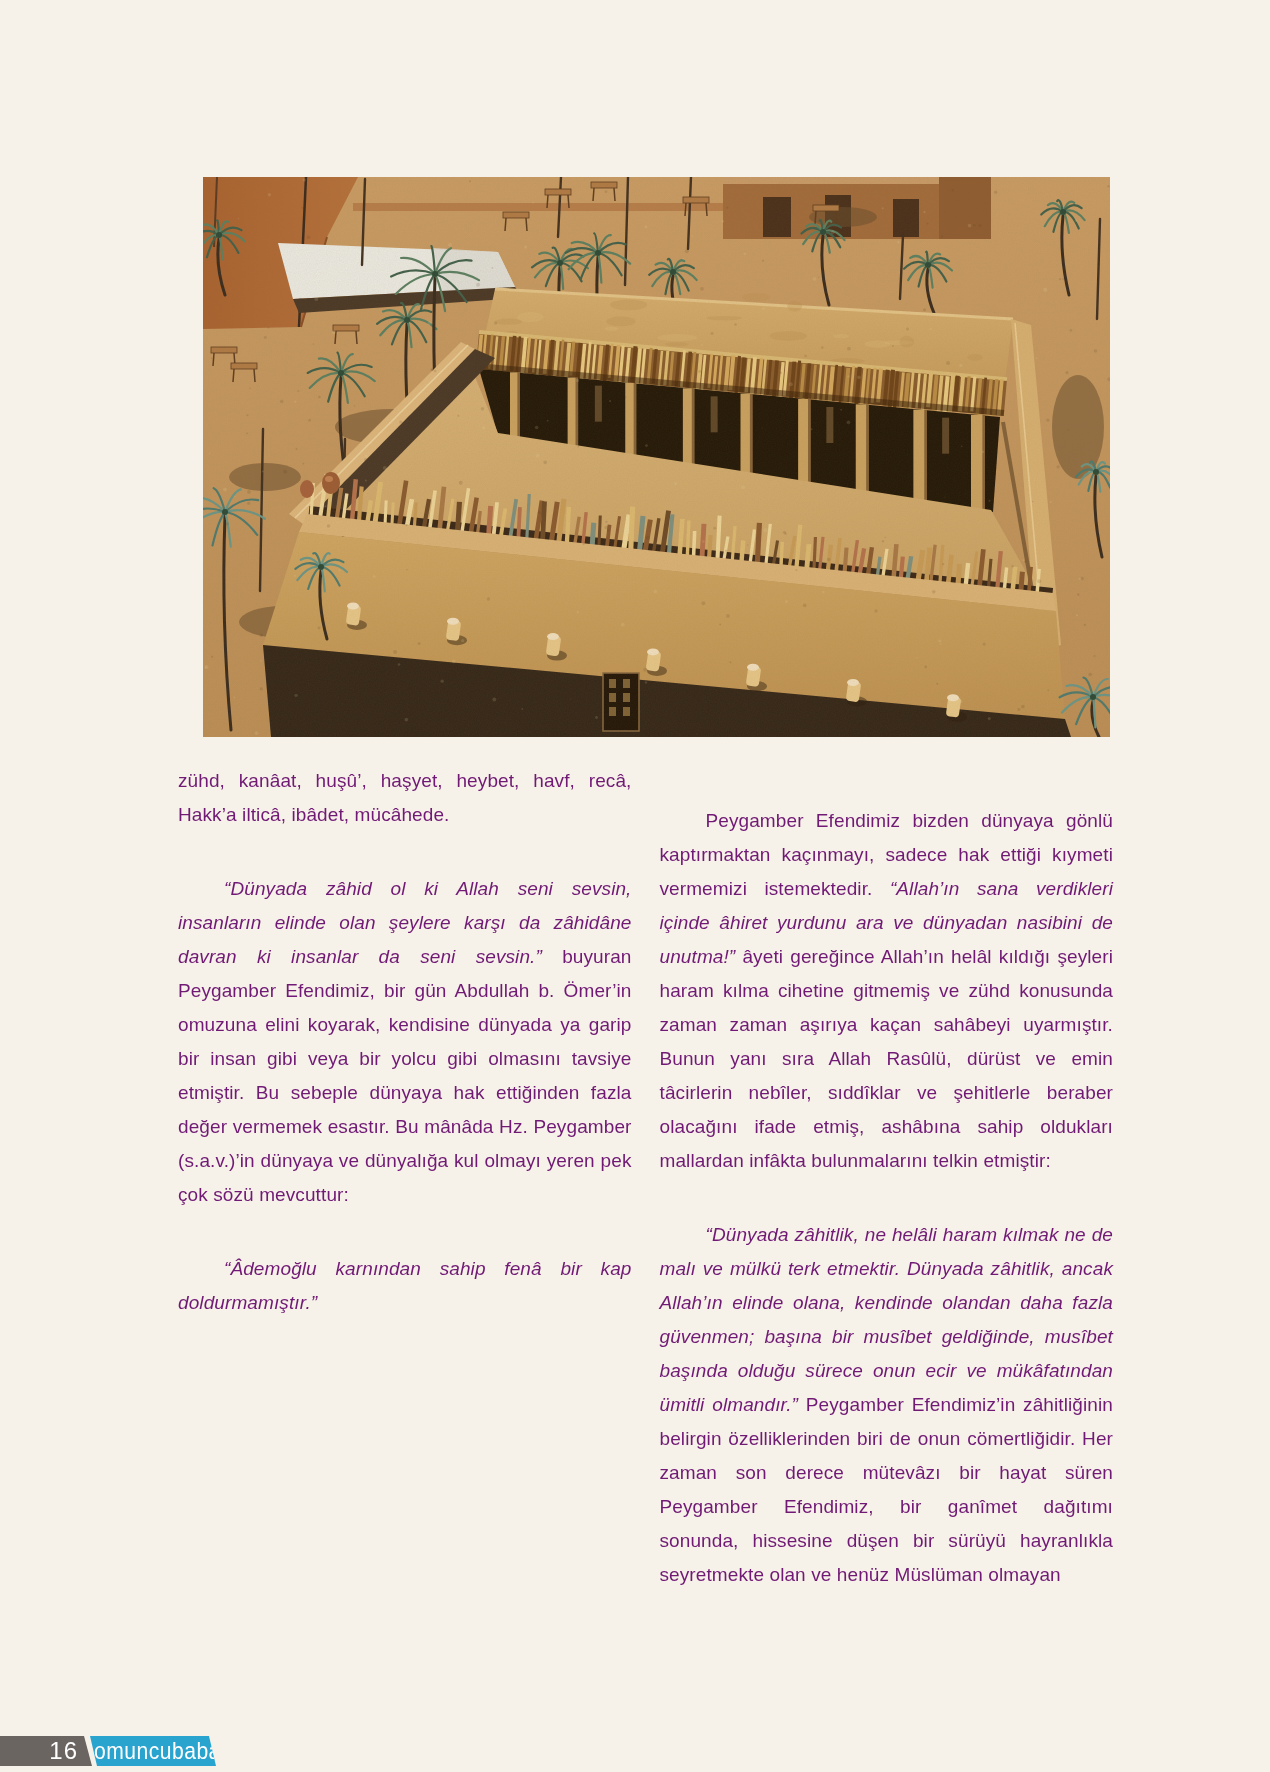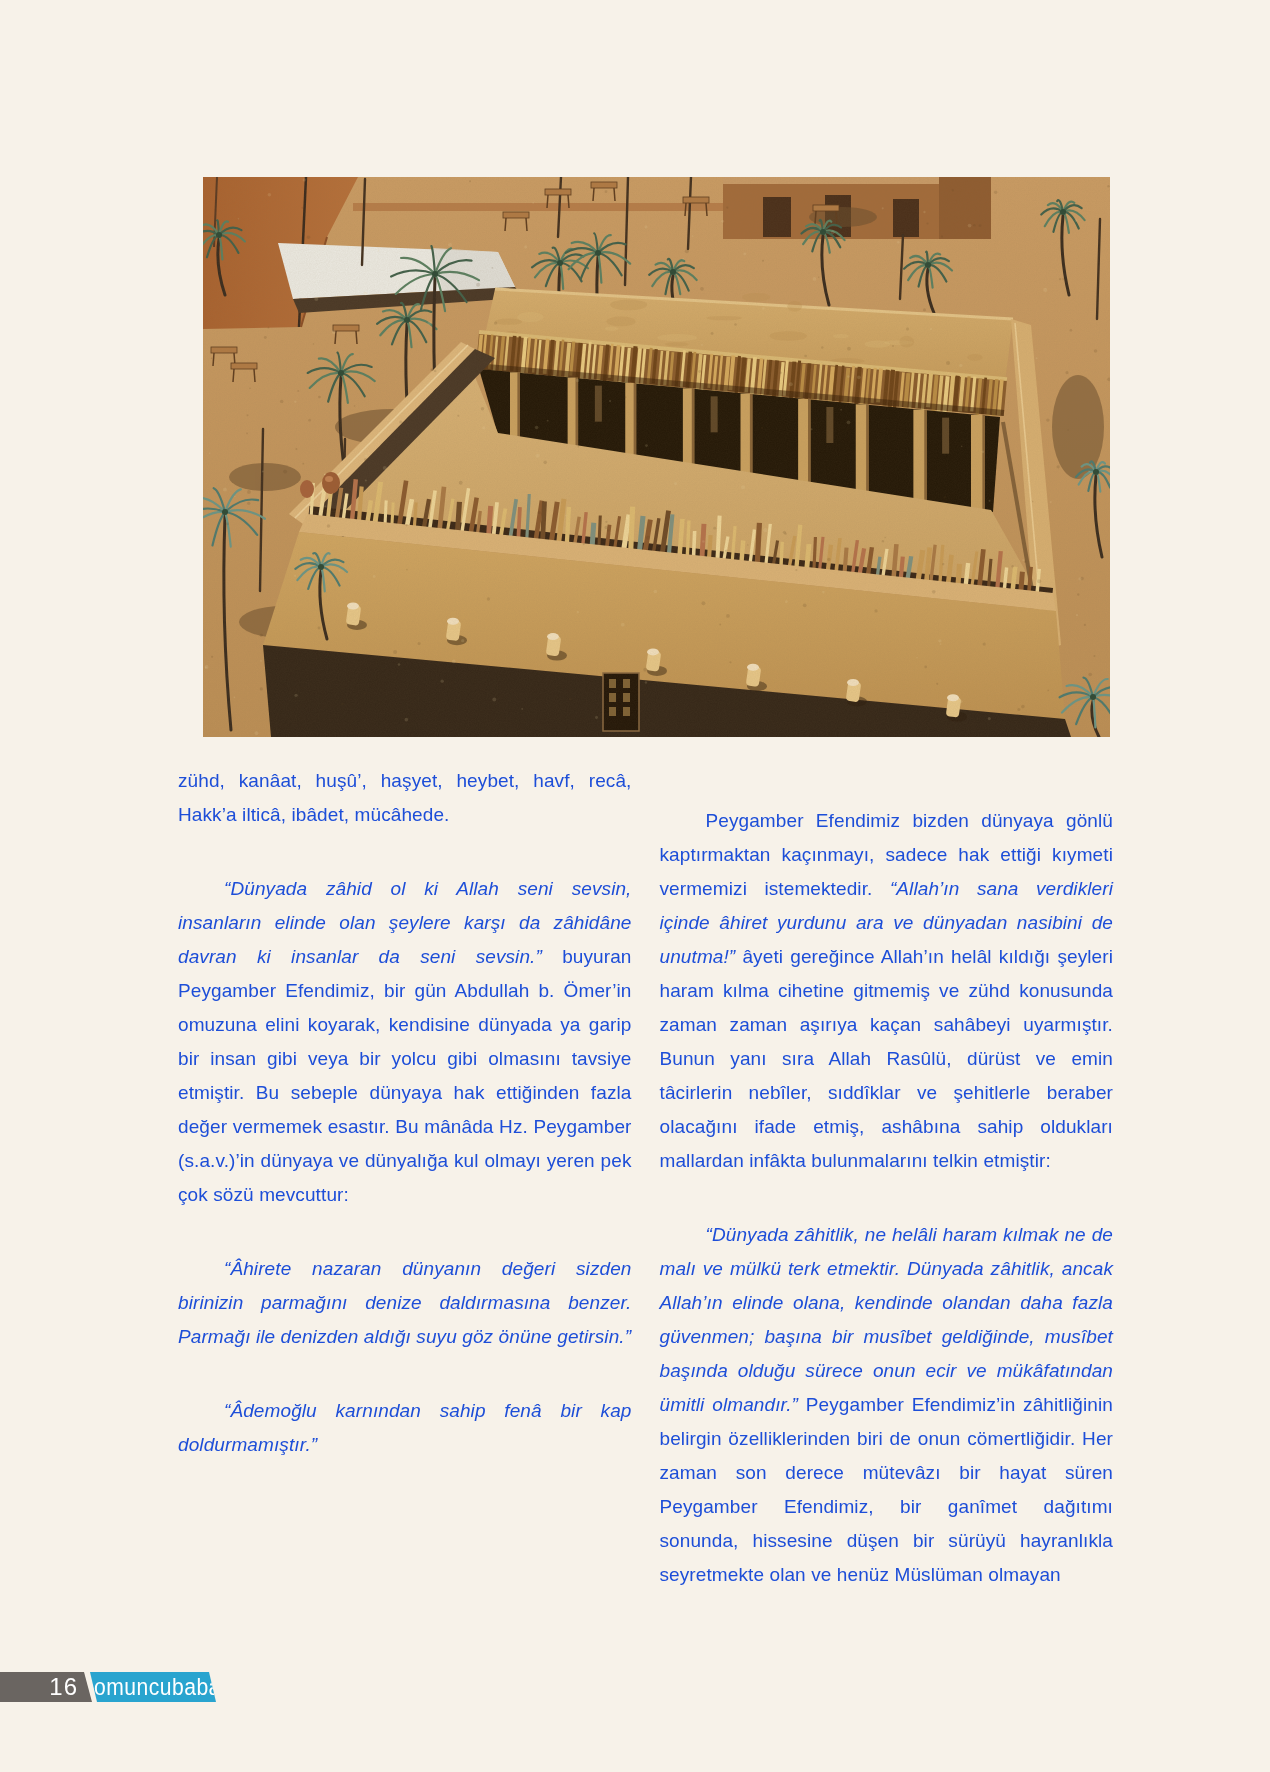--- a/index.html
+++ b/index.html
@@ -17,28 +17,28 @@
   .photo svg{display:block;}
   .columns{
     position:absolute;left:178px;top:764px;width:935px;
     display:flex;gap:28px;
   }
   .col{width:454px;}
   .col p{
     margin:0 0 18px 0;
     font-size:19px;line-height:34px;
     font-weight:300;
-    color:#1d4ed8;
+    color:#701a75;
     text-align:justify;
     letter-spacing:0.1px;
   }
   .col p.indent{text-indent:46px;margin-top:40px;}
   .run.italic{font-style:italic;}
   .footer-badge{
-    position:absolute;height:30px;top:1672px;
+    position:absolute;height:30px;top:1736px;
     display:flex;align-items:center;
   }
   .page-badge{
     left:0;width:92px;
     background:#6a6561;
     clip-path:polygon(0 0, 84px 0, 92px 100%, 0 100%);
     justify-content:flex-end;
   }
   .page-badge span{
     color:#ffffff;font-size:24px;font-weight:300;letter-spacing:1px;
@@ -933,21 +933,20 @@
           <circle cx="122.21512222290039" cy="451.6514754295349" r="0.9080947160720825" fill="#5a3f22" opacity="0.16"></circle>
         </g>
       <rect x="0" y="0" width="907" height="560" filter="url(#grainF)" opacity="0.14"></rect>
     </svg>
   </figure>
 
   <main class="columns">
     <section class="col">
         <p class="para"><span class="run">zühd, kanâat, huşû’, haşyet, heybet, havf, recâ, Hakk’a ilticâ, ibâdet, mücâhede.</span></p>
         <p class="para indent"><span class="run italic">“Dünyada zâhid ol ki Allah seni sevsin, insanların elinde olan şeylere karşı da zâhidâne davran ki insanlar da seni sevsin.”</span><span class="run">  buyuran Peygamber Efendimiz, bir gün Abdullah b. Ömer’in omuzuna elini koyarak, kendisine dünyada ya garip bir insan gibi veya bir yolcu gibi olmasını tavsiye etmiştir. Bu sebeple dünyaya hak ettiğinden fazla değer vermemek esastır. Bu mânâda Hz. Peygamber (s.a.v.)’in dünyaya ve dünyalığa kul olmayı yeren pek çok sözü mevcuttur:</span></p>
-        <p class="para indent"><span class="run italic">“Âhirete nazaran dünyanın değeri sizden birinizin parmağını denize daldırmasına benzer. Parmağı ile denizden aldığı suyu göz önüne getirsin.”</span></p>
         <p class="para indent"><span class="run italic">“Âdemoğlu karnından sahip fenâ bir kap doldurmamıştır.”</span></p>
       </section>
     <section class="col">
         <p class="para indent"><span class="run">Peygamber Efendimiz bizden dünyaya gönlü kaptırmaktan kaçınmayı, sadece hak ettiği kıymeti vermemizi istemektedir. </span><span class="run italic">“Allah’ın sana verdikleri içinde âhiret yurdunu ara ve dünyadan nasibini de unutma!”</span><span class="run">  âyeti gereğince Allah’ın helâl kıldığı şeyleri haram kılma cihetine gitmemiş ve zühd konusunda zaman zaman aşırıya kaçan sahâbeyi uyarmıştır. Bunun yanı sıra Allah Rasûlü, dürüst ve emin tâcirlerin nebîler, sıddîklar ve şehitlerle beraber olacağını ifade etmiş, ashâbına sahip oldukları mallardan infâkta bulunmalarını telkin etmiştir:</span></p>
         <p class="para indent"><span class="run italic">“Dünyada zâhitlik, ne helâli haram kılmak ne de malı ve mülkü terk etmektir. Dünyada zâhitlik, ancak Allah’ın elinde olana, kendinde olandan daha fazla güvenmen; başına bir musîbet geldiğinde, musîbet başında olduğu sürece onun ecir ve mükâfatından ümitli olmandır.”</span><span class="run"> Peygamber Efendimiz’in zâhitliğinin belirgin özelliklerinden biri de onun cömertliğidir. Her zaman son derece mütevâzı bir hayat süren Peygamber Efendimiz, bir ganîmet dağıtımı sonunda, hissesine düşen bir sürüyü hayranlıkla seyretmekte olan ve henüz Müslüman olmayan</span></p>
       </section>
   </main>
 
   <footer>
     <div class="footer-badge page-badge">

